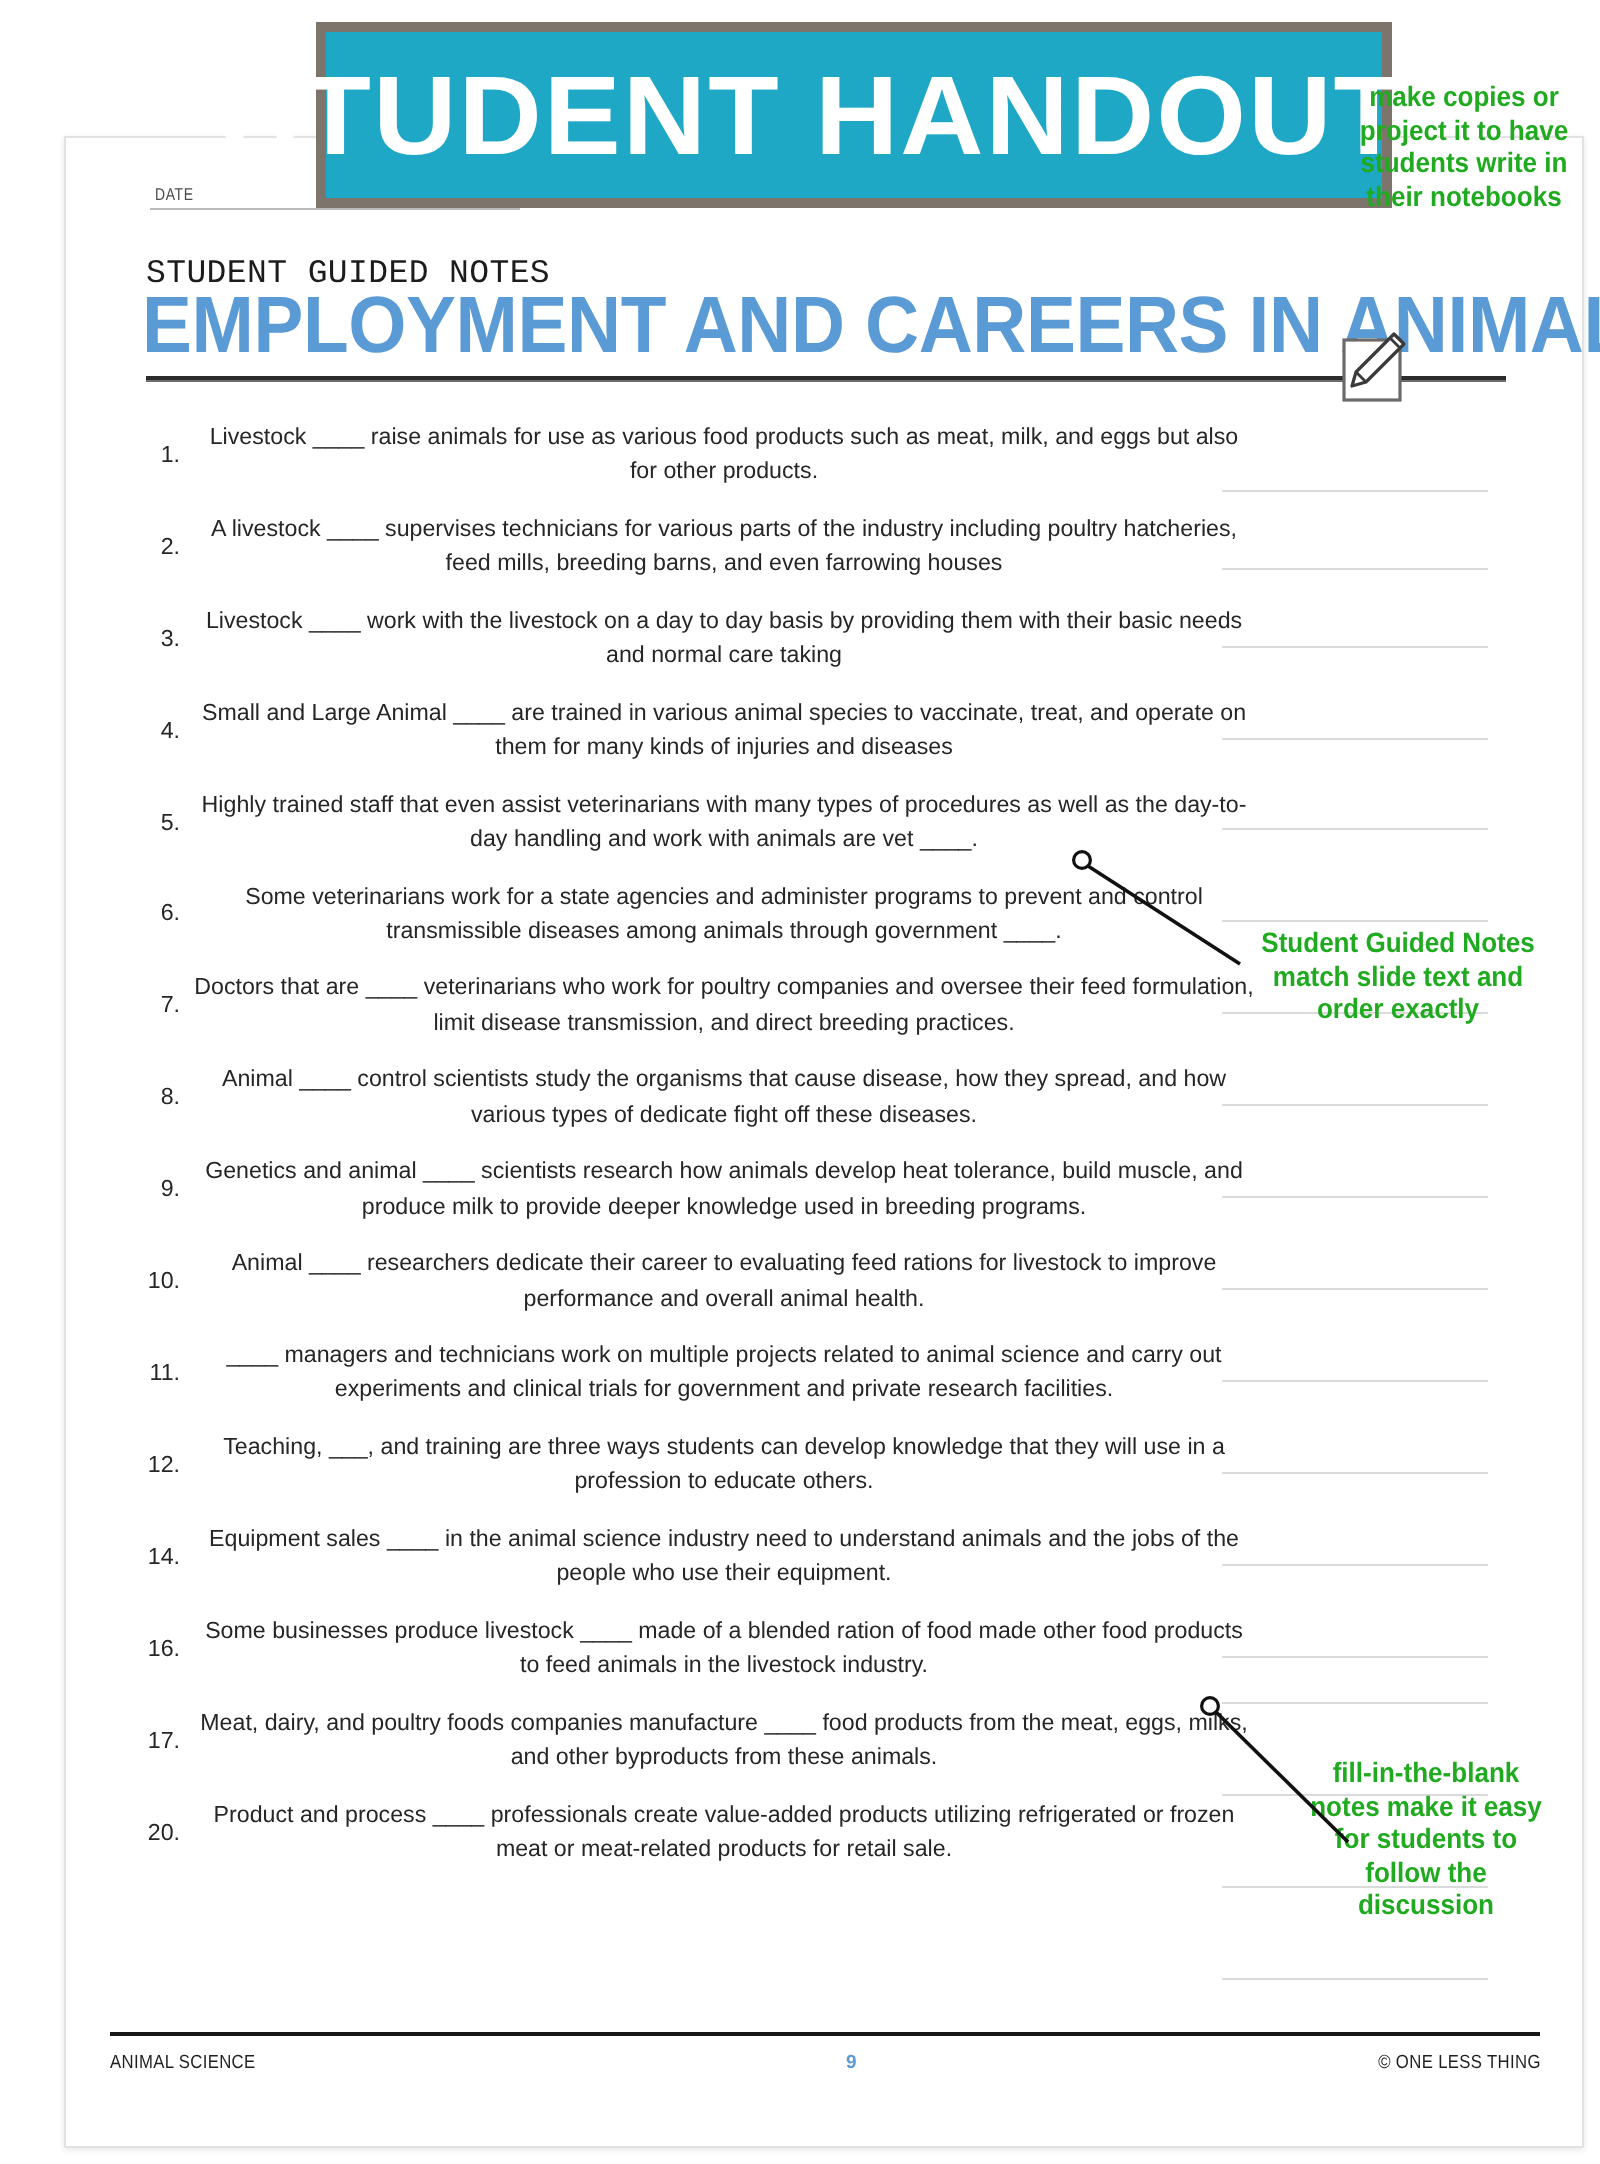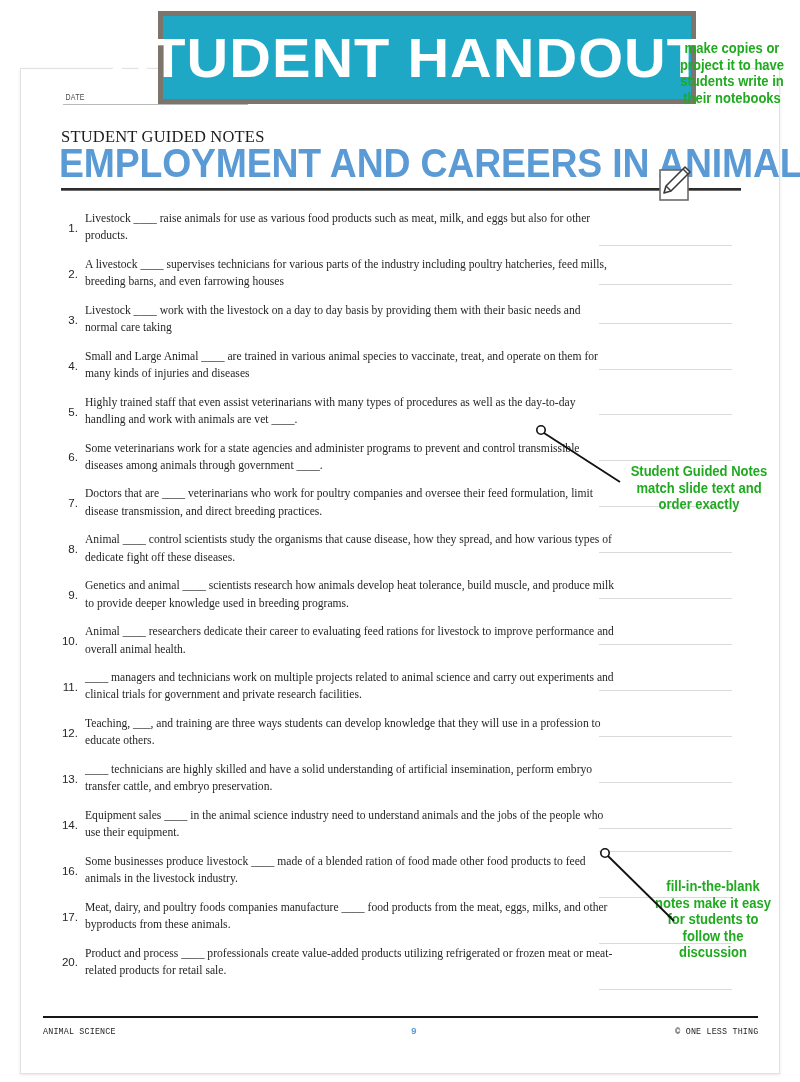--- a/index.html
+++ b/index.html
@@ -11,21 +11,21 @@
     width: 800px;
     height: 1082px;
     position: relative;
     overflow: hidden;
     font-family: "Liberation Sans", sans-serif;
   }
 
   
   #page-sheet {
     position: absolute;
-    left: 20px;
+    left: 32px;
     top: 68px;
     width: 760px;
     height: 1006px;
     background: #ffffff;
     border: 1px solid #e2e2e2;
     box-shadow: 0 1px 3px rgba(0,0,0,0.10);
     box-sizing: border-box;
   }
 
   
@@ -49,21 +49,21 @@
     height: 1px;
     background: #b9b9b9;
     margin-top: 2px;
   }
 
   
   #eyebrow {
     position: absolute;
     left: 40px;
     top: 58px;
-    font-family: Liberation Serif, serif;
+    font-family: Liberation Mono, monospace;
     font-size: 16.5px;
     letter-spacing: 0.2px;
     color: #1c1c1c;
     white-space: nowrap;
   }
   #page-title {
     position: absolute;
     left: 38px;
     top: 74px;
     font-family: "Liberation Sans Narrow", "Liberation Sans", sans-serif;
@@ -115,21 +115,22 @@
     box-sizing: border-box;
     font-size: 11.6px;
     color: #262626;
     font-family: "Liberation Sans", sans-serif;
   }
   .q-text {
     flex: 1 1 auto;
     font-size: 11.6px;
     line-height: 17.4px;
     color: #262626;
-    font-family: Liberation Serif, serif;
+    font-family: Liberation Sans, sans-serif;
+    text-align: center;
   }
 
   
   #answer-lines {
     position: absolute;
     left: 578px;
     top: 0;
     width: 140px;
     height: 100%;
   }
@@ -149,21 +150,21 @@
     width: 715px;
     height: 2px;
     background: #161616;
   }
   #footer {
     position: absolute;
     left: 22px;
     top: 955px;
     width: 715px;
     height: 20px;
-    font-family: Liberation Mono, monospace;
+    font-family: Liberation Sans, sans-serif;
     font-size: 9.5px;
     letter-spacing: 0.2px;
     color: #1f1f1f;
   }
   #footer-left  { position: absolute; left: 0;   top: 2px; transform: scaleX(0.88); transform-origin: left top; }
   #footer-page  { position: absolute; left: 368px; top: 2px; color: #5b9bd5; font-weight: bold; }
   #footer-right { position: absolute; right: 0;  top: 2px; transform: scaleX(0.88); transform-origin: right top; white-space: nowrap; }
 
   
   #banner {
@@ -296,24 +297,20 @@
       </div>
       <div class="q-row">
         <div class="q-num">11.</div>
         <div class="q-text">____ managers and technicians work on multiple projects related to animal science and carry out experiments and clinical trials for government and private research facilities.</div>
       </div>
       <div class="q-row">
         <div class="q-num">12.</div>
         <div class="q-text">Teaching, ___, and training are three ways students can develop knowledge that they will use in a profession to educate others.</div>
       </div>
       <div class="q-row">
-        <div class="q-num">13.</div>
-        <div class="q-text">____ technicians are highly skilled and have a solid understanding of artificial insemination, perform embryo transfer cattle, and embryo preservation.</div>
-      </div>
-      <div class="q-row">
         <div class="q-num">14.</div>
         <div class="q-text">Equipment sales ____ in the animal science industry need to understand animals and the jobs of the people who use their equipment.</div>
       </div>
       <div class="q-row">
         <div class="q-num">16.</div>
         <div class="q-text">Some businesses produce livestock ____ made of a blended ration of food made other food products to feed animals in the livestock industry.</div>
       </div>
       <div class="q-row">
         <div class="q-num">17.</div>
         <div class="q-text">Meat, dairy, and poultry foods companies manufacture ____ food products from the meat, eggs, milks, and other byproducts from these animals.</div>

